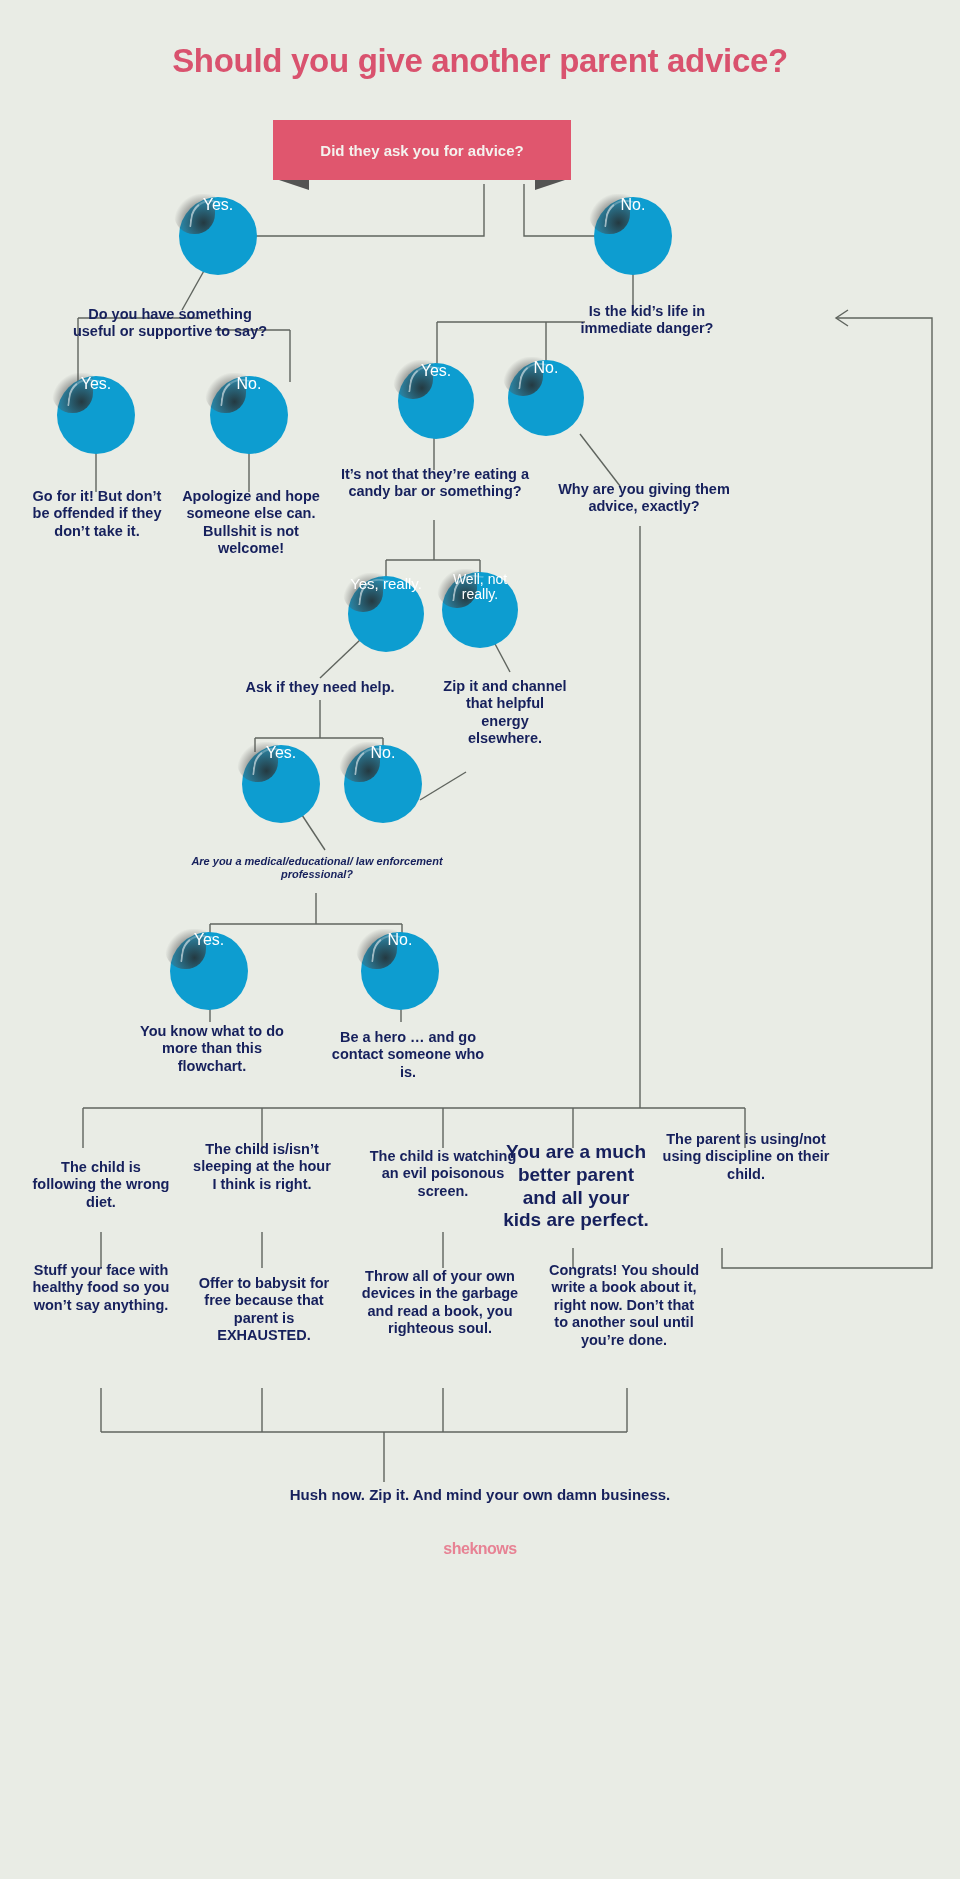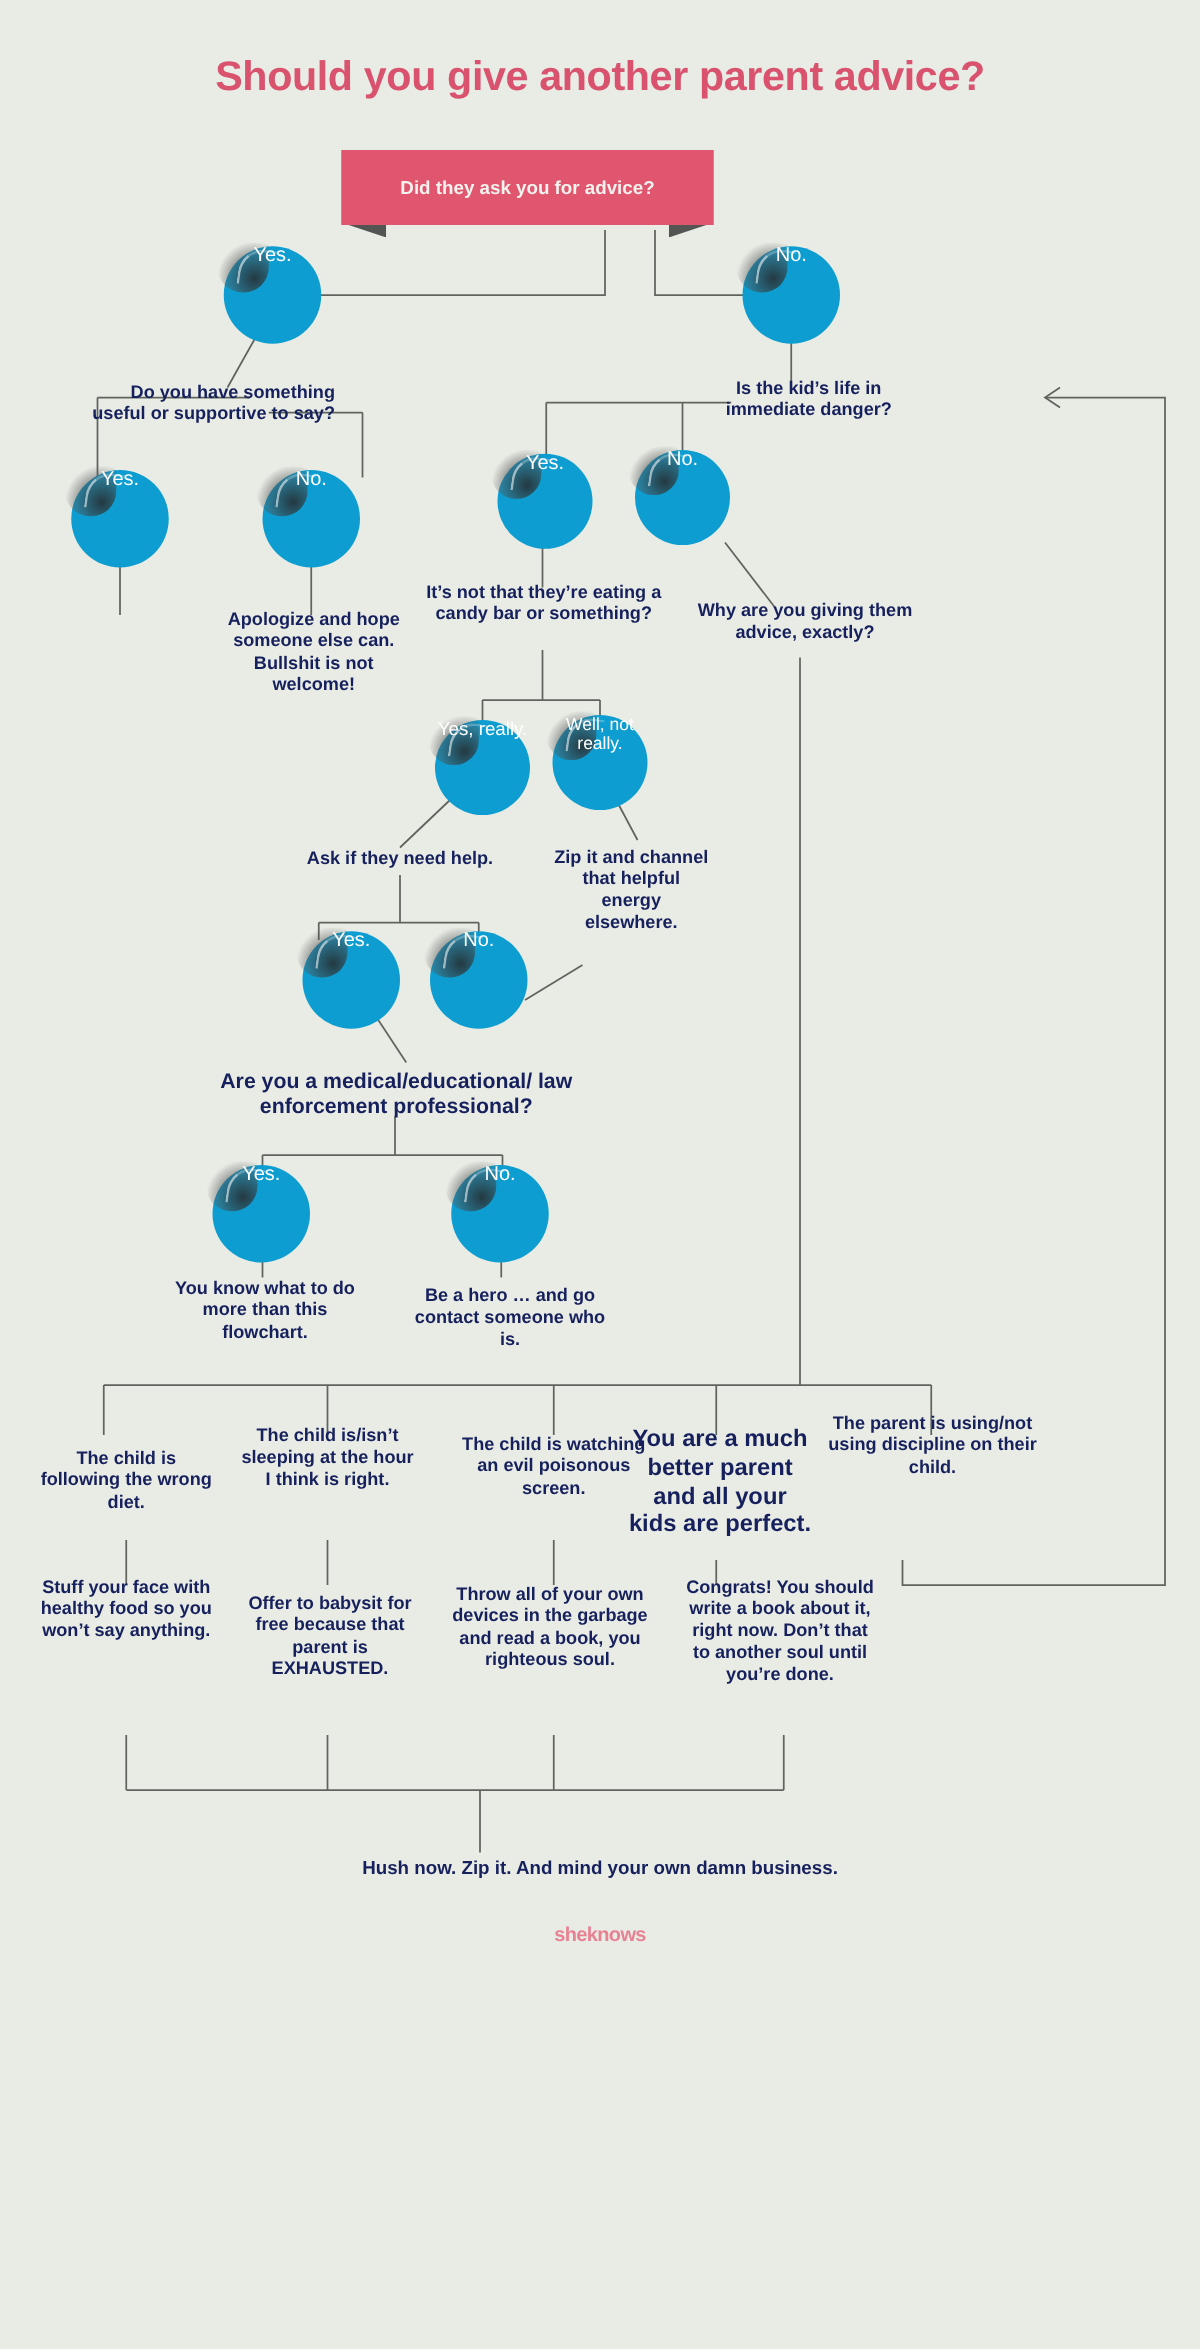--- a/index.html
+++ b/index.html
@@ -229,40 +229,41 @@
   </div>
 
   <div class="circle" style="left:179px; top:197px; width:78px; height:78px; font-size:16px;">
     <span class="lbl">Yes.</span>
   </div>
 
   <div class="circle" style="left:594px; top:197px; width:78px; height:78px; font-size:16px;">
     <span class="lbl">No.</span>
   </div>
 
-  <div class="tx" style="left:72px; top:306px; width:196px; font-size:14.5px;text-align:right;">Do you have something useful or supportive to say?</div>
+  <div class="tx" style="left:72px; top:306px; width:196px; font-size:14.5px;">Do you have something useful or supportive to say?</div>
 
   <div class="tx" style="left:562px; top:303px; width:170px; font-size:14.5px;">Is the kid’s life in immediate danger?</div>
 
   <div class="circle" style="left:57px; top:376px; width:78px; height:78px; font-size:16px;">
     <span class="lbl">Yes.</span>
   </div>
 
   <div class="circle" style="left:210px; top:376px; width:78px; height:78px; font-size:16px;">
     <span class="lbl">No.</span>
   </div>
 
   <div class="circle" style="left:398px; top:363px; width:76px; height:76px; font-size:16px;">
     <span class="lbl">Yes.</span>
   </div>
 
   <div class="circle" style="left:508px; top:360px; width:76px; height:76px; font-size:16px;">
     <span class="lbl">No.</span>
   </div>
 
+  <div class="tx" style="left:24px; top:488px; width:146px; font-size:14.5px;">Go for it! But don’t be offended if they don’t take it.</div>
 
   <div class="tx" style="left:176px; top:488px; width:150px; font-size:14.5px;">Apologize and hope someone else can. Bullshit is not welcome!</div>
 
   <div class="tx" style="left:340px; top:466px; width:190px; font-size:14.5px;">It’s not that they’re eating a candy bar or something?</div>
 
   <div class="tx" style="left:548px; top:481px; width:192px; font-size:14.5px;">Why are you giving them advice, exactly?</div>
 
   <div class="circle" style="left:348px; top:576px; width:76px; height:76px; font-size:15px;">
     <span class="lbl">Yes, really.</span>
   </div>
@@ -276,21 +277,21 @@
   <div class="tx" style="left:443px; top:678px; width:124px; font-size:14.5px;">Zip it and channel that helpful energy elsewhere.</div>
 
   <div class="circle" style="left:242px; top:745px; width:78px; height:78px; font-size:16px;">
     <span class="lbl">Yes.</span>
   </div>
 
   <div class="circle" style="left:344px; top:745px; width:78px; height:78px; font-size:16px;">
     <span class="lbl">No.</span>
   </div>
 
-  <div class="tx" style="left:175px; top:855px; width:284px; font-size:17px;">Are you a medical/educational/ law enforcement professional?</div>
+  <div class="tx" style="left:175px; top:855px; width:284px; font-size:11px;font-style:italic;">Are you a medical/educational/ law enforcement professional?</div>
 
   <div class="circle" style="left:170px; top:932px; width:78px; height:78px; font-size:16px;">
     <span class="lbl">Yes.</span>
   </div>
 
   <div class="circle" style="left:361px; top:932px; width:78px; height:78px; font-size:16px;">
     <span class="lbl">No.</span>
   </div>
 
   <div class="tx" style="left:130px; top:1023px; width:164px; font-size:14.5px;">You know what to do more than this flowchart.</div>

